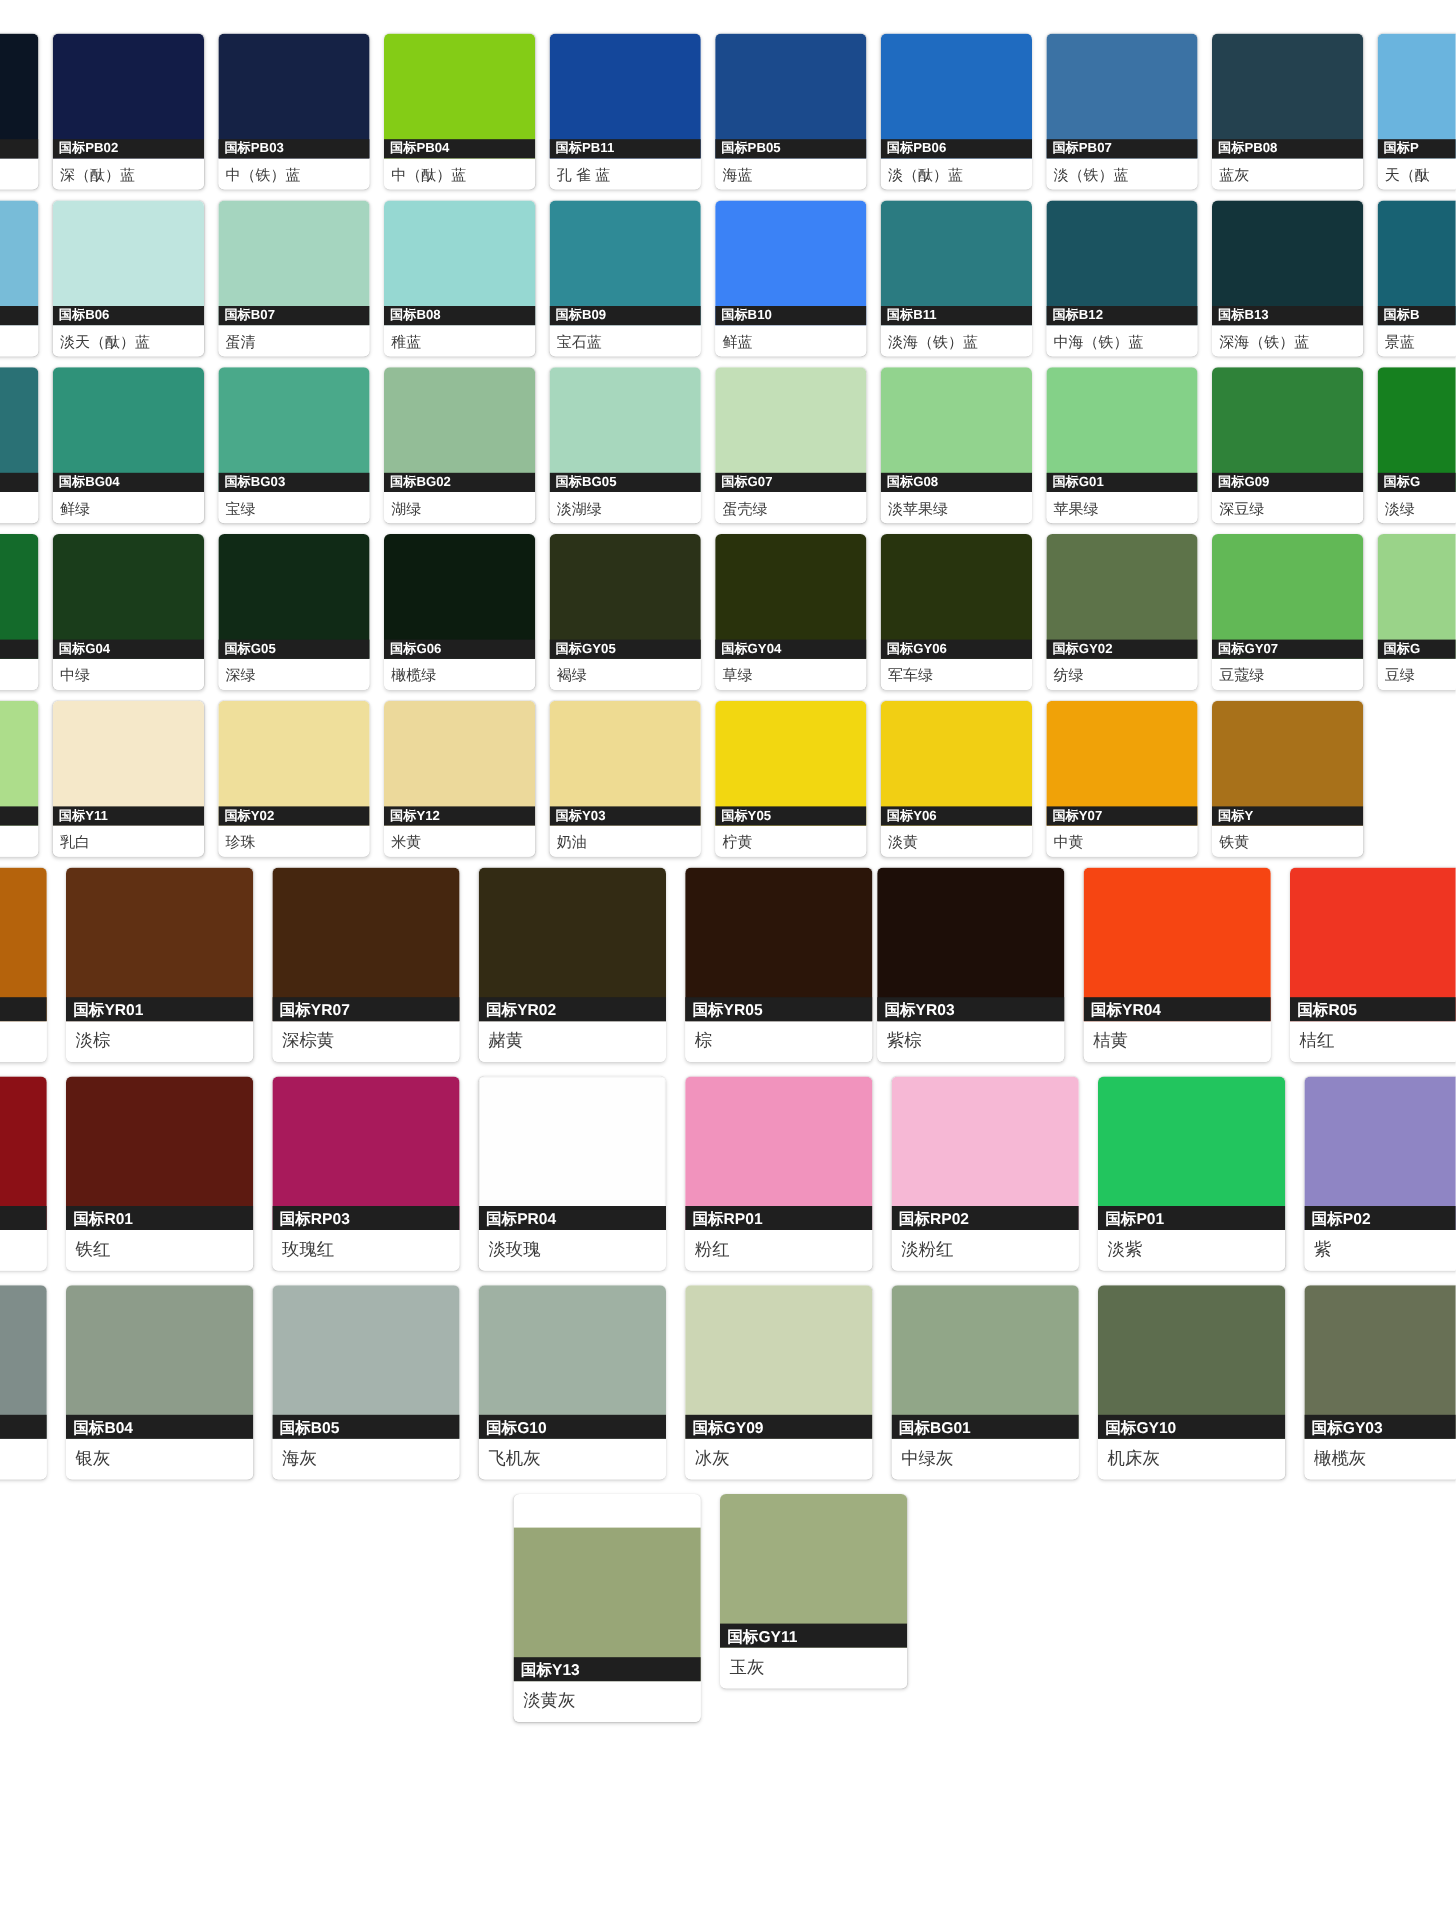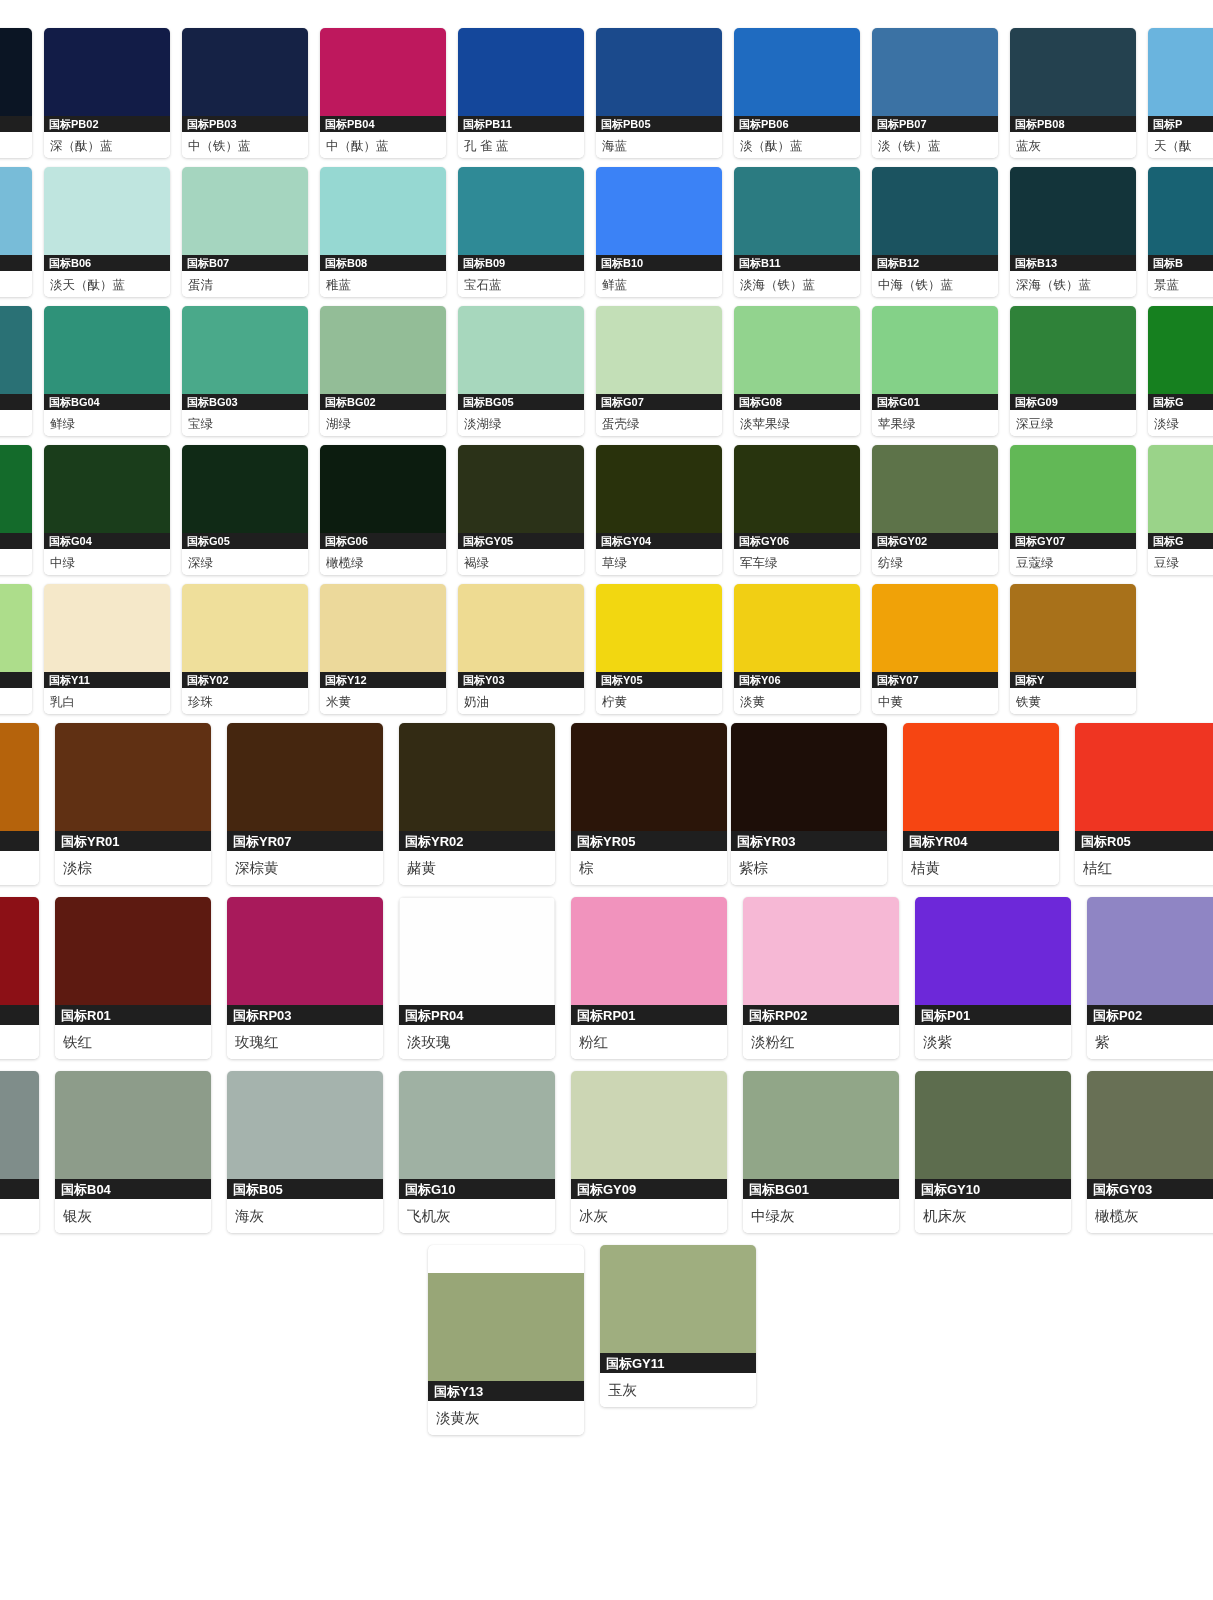--- a/index.html
+++ b/index.html
@@ -116,21 +116,21 @@
           </div>
           <div class="name">深（酞）蓝</div>
         </div>
         <div class="card" style="margin-right: 12px;">
           <div class="swatch" style="background: rgb(21, 34, 69);">
             <div class="code-bar">国标PB03</div>
           </div>
           <div class="name">中（铁）蓝</div>
         </div>
         <div class="card" style="margin-right: 12px;">
-          <div class="swatch" style="background: #be185d; text-decoration: underline;">
+          <div class="swatch" style="background: #84cc16; text-decoration: underline;">
             <div class="code-bar">国标PB04</div>
           </div>
           <div class="name">中（酞）蓝</div>
         </div>
         <div class="card" style="margin-right: 12px;">
           <div class="swatch" style="background: rgb(20, 71, 155);">
             <div class="code-bar">国标PB11</div>
           </div>
           <div class="name">孔 雀 蓝</div>
         </div>
@@ -488,21 +488,21 @@
           </div>
           <div class="name">粉红</div>
         </div>
         <div class="card" style="margin-right: 16px;">
           <div class="swatch" style="background: rgb(246, 184, 213);">
             <div class="code-bar">国标RP02</div>
           </div>
           <div class="name">淡粉红</div>
         </div>
         <div class="card" style="margin-right: 16px;">
-          <div class="swatch" style="background: #6d28d9;">
+          <div class="swatch" style="background: #22c55e;">
             <div class="code-bar">国标P01</div>
           </div>
           <div class="name">淡紫</div>
         </div>
         <div class="card">
           <div class="swatch" style="background: rgb(143, 133, 196);">
             <div class="code-bar">国标P02</div>
           </div>
           <div class="name">紫</div>
         </div>

